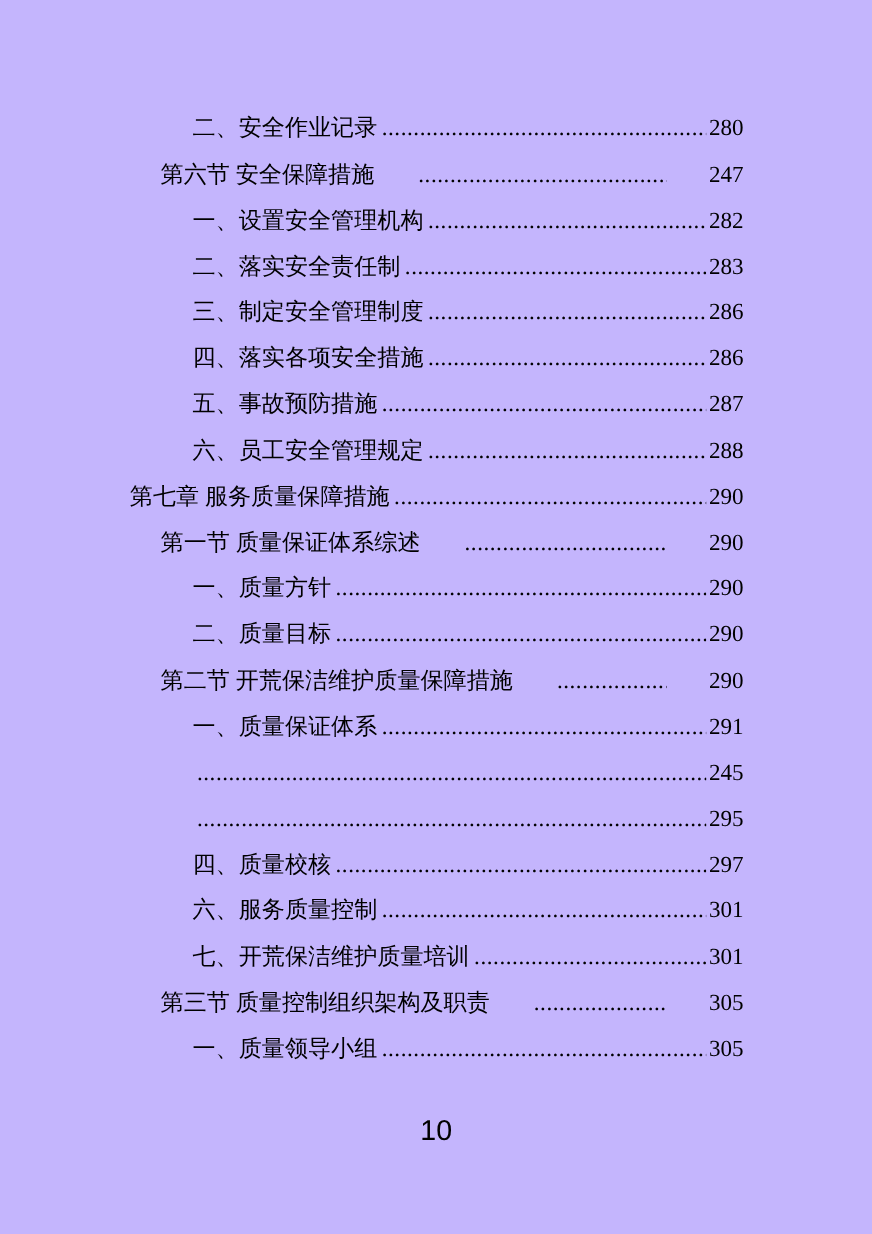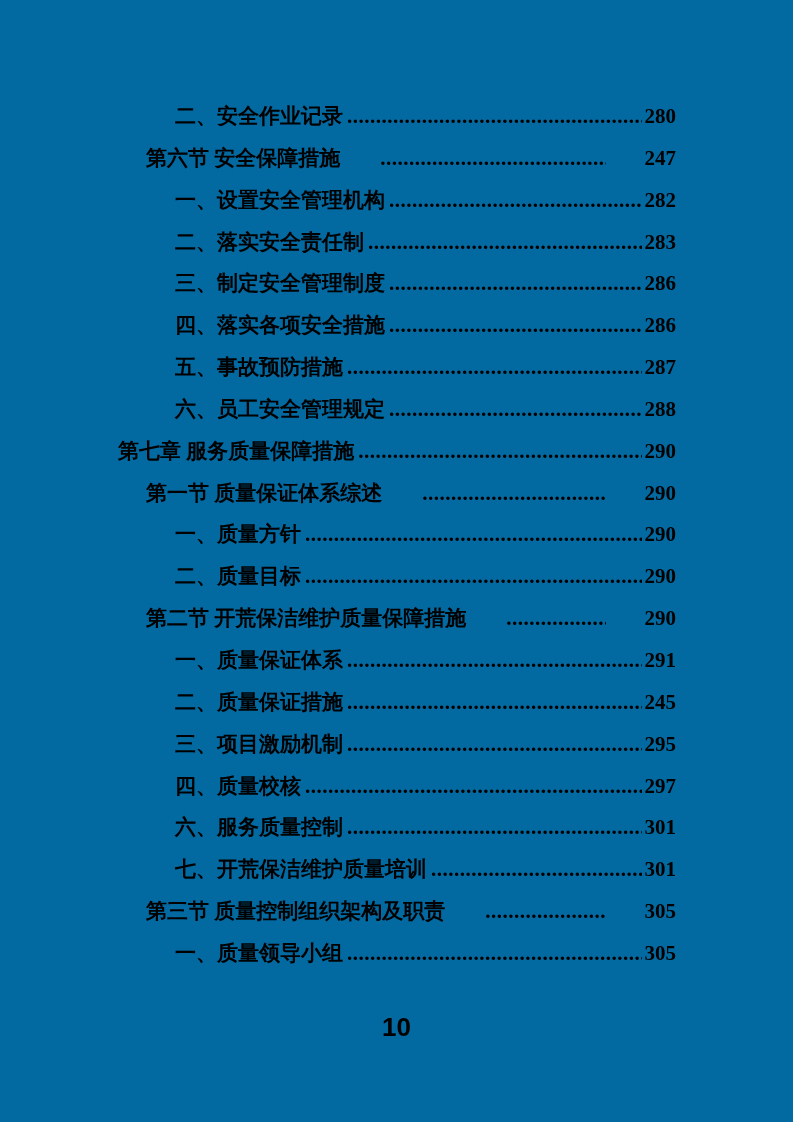--- a/index.html
+++ b/index.html
@@ -4,25 +4,24 @@
 <style>
   html, body {
     margin: 0;
     padding: 0;
     background: #ffffff;
   }
   .page {
     position: relative;
     width: 793px;
     height: 1122px;
-    background: #0369a1;
+    background: #c4b5fd;
     overflow: hidden;
     font-family: "Liberation Serif", "DejaVu Serif", serif;
     color: #000000;
-    font-weight: bold;
   }
   .toc {
     position: absolute;
     left: 118px;
     right: 117px;
     top: 96px;
   }
   .toc-row {
     display: flex;
     align-items: baseline;
@@ -146,27 +145,25 @@
     <span class="toc-page">290</span>
   </div>
 
   <div class="toc-row level-item">
     <span class="toc-label">一、质量保证体系</span>
     <span class="toc-dots"></span>
     <span class="toc-page">291</span>
   </div>
 
   <div class="toc-row level-item">
-    <span class="toc-label">二、质量保证措施</span>
     <span class="toc-dots"></span>
     <span class="toc-page">245</span>
   </div>
 
   <div class="toc-row level-item">
-    <span class="toc-label">三、项目激励机制</span>
     <span class="toc-dots"></span>
     <span class="toc-page">295</span>
   </div>
 
   <div class="toc-row level-item">
     <span class="toc-label">四、质量校核</span>
     <span class="toc-dots"></span>
     <span class="toc-page">297</span>
   </div>
 

